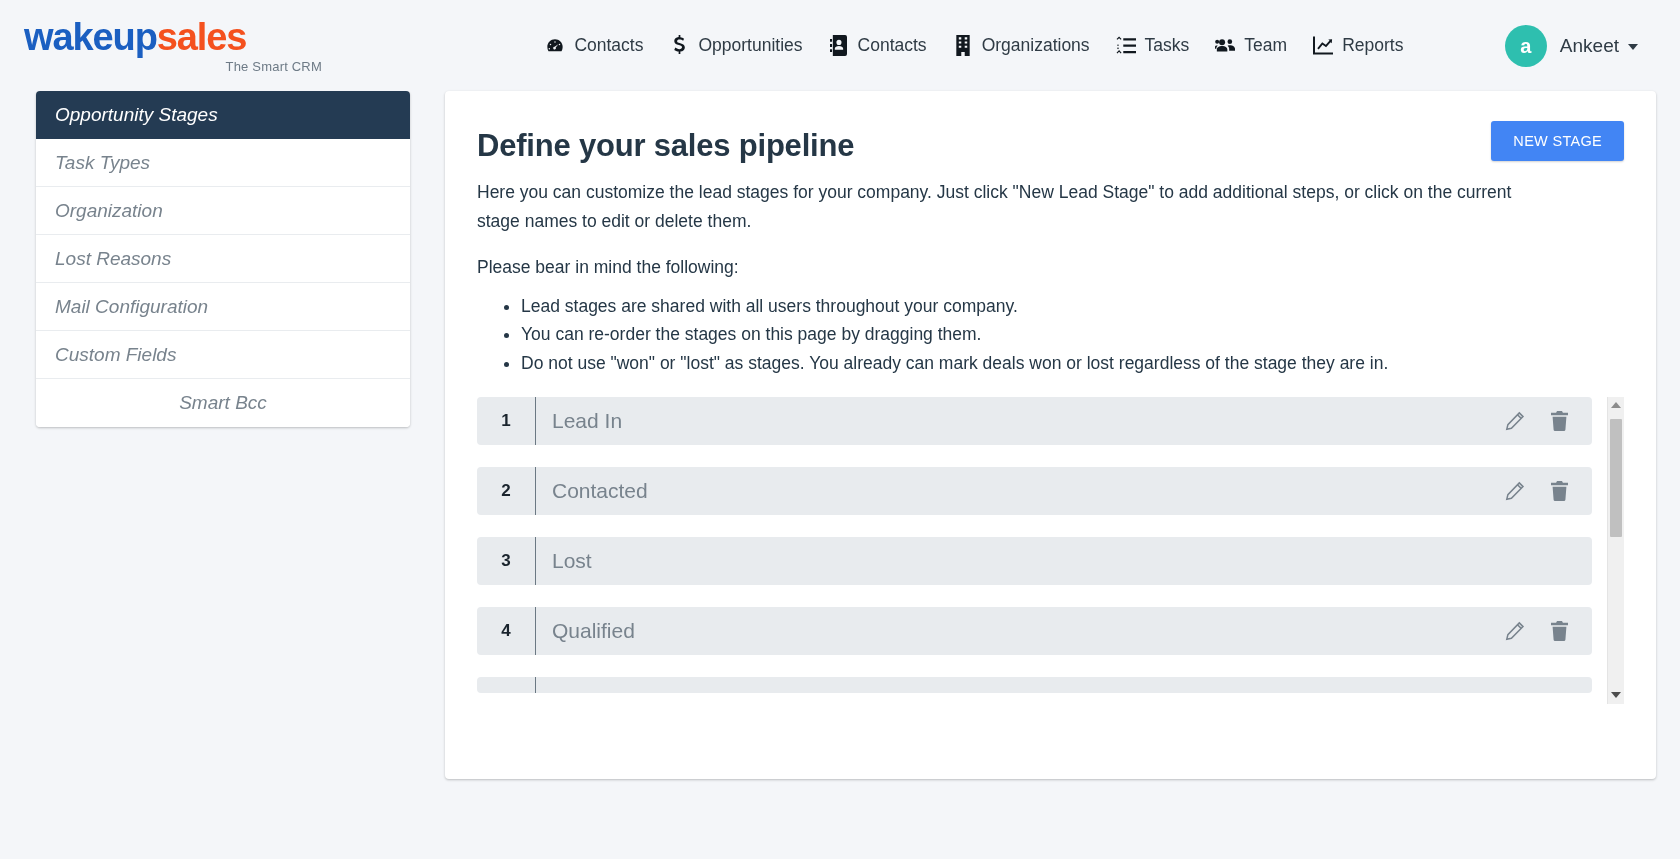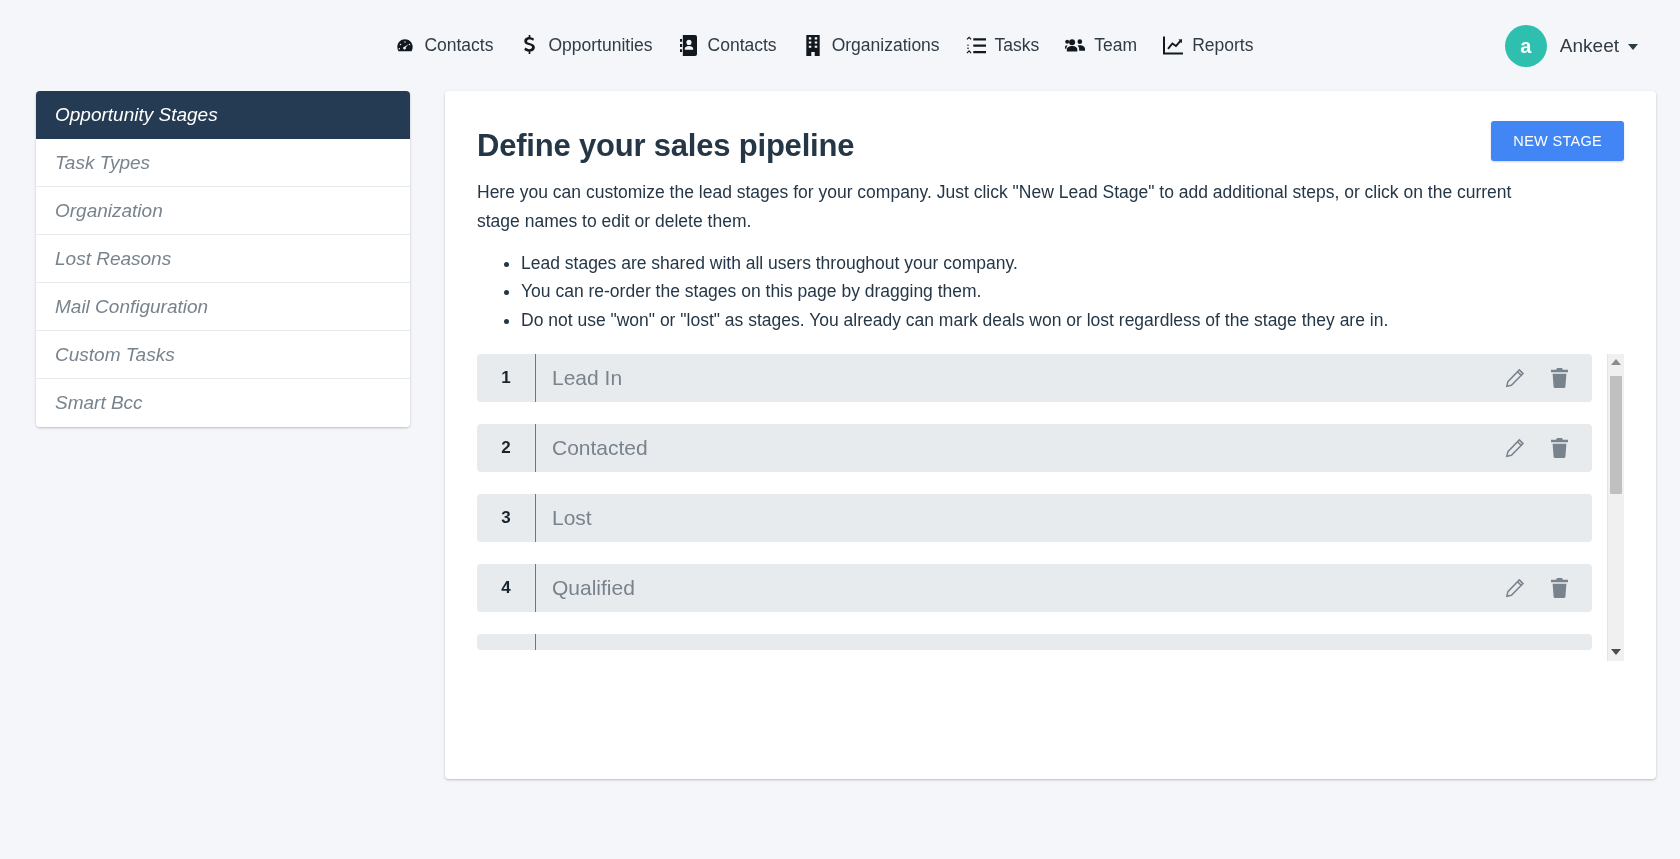--- a/index.html
+++ b/index.html
@@ -133,21 +133,21 @@
     display: flex;
     align-items: center;
     padding: 0 19px;
     font-size: 19px;
     color: #78838d;
     border-bottom: 1px solid #e9ecef;
     cursor: pointer;
     background: #ffffff;
     font-style: italic;
   }
-  .side-item:last-child { border-bottom: none; }
+  .side-item:last-child { border-bottom: none; justify-content: center; }
   .side-item.active {
     background: #243b53;
     color: #ffffff;
     border-bottom: none;
   }
 
   
   .content {
     flex: 1 1 auto;
     background: #ffffff;
@@ -314,20 +314,26 @@
     background: #c0c0c0;
     border-radius: 1px;
     cursor: grab;
   }
 </style>
 </head>
 <body>
 
 <div class="navbar">
 
+  <div class="brand">
+    <div class="brand-wordmark">
+      <span class="brand-wake">wakeup</span><span class="brand-sales">sales</span>
+    </div>
+    <div class="brand-tag">The Smart CRM</div>
+  </div>
 
   <nav class="nav-links">
 
     <a class="nav-link">
       <span class="nav-ico">
         <svg width="20" height="20" viewBox="0 0 24 24" fill="currentColor">
             <path d="M12 4C6.9 4 2.8 8.1 2.8 13.2c0 1.8.5 3.5 1.4 5h15.6c.9-1.5 1.4-3.2 1.4-5C21.2 8.1 17.1 4 12 4zm0 2.4c.5 0 .9.4.9.9s-.4.9-.9.9-.9-.4-.9-.9.4-.9.9-.9zM6.6 9.4c.5 0 .9.4.9.9s-.4.9-.9.9-.9-.4-.9-.9.4-.9.9-.9zm10.8 0c.5 0 .9.4.9.9s-.4.9-.9.9-.9-.4-.9-.9.4-.9.9-.9zM16 9.8l-3.1 4.1a1.6 1.6 0 1 1-1.3-.9L16 9.8zM5.2 14.3c.5 0 .9.4.9.9s-.4.9-.9.9-.9-.4-.9-.9.4-.9.9-.9z"></path>
           </svg>
       </span>
       <span>Contacts</span>
@@ -413,35 +419,36 @@
     <div class="side-item">
       <span>Organization</span>
     </div>
     <div class="side-item">
       <span>Lost Reasons</span>
     </div>
     <div class="side-item">
       <span>Mail Configuration</span>
     </div>
     <div class="side-item">
-      <span>Custom Tasks</span>
+      <span>Custom Fields</span>
     </div>
     <div class="side-item">
       <span>Smart Bcc</span>
     </div>
   </aside>
 
   <section class="content">
 
     <div class="content-head">
       <h1 class="page-title">Define your sales pipeline</h1>
       <button class="new-stage-btn">NEW STAGE</button>
     </div>
 
     <p class="note-para">Here you can customize the lead stages for your company. Just click "New Lead Stage" to add additional steps, or click on the current stage names to edit or delete them.</p>
+    <p class="note-sub">Please bear in mind the following:</p>
 
     <ul class="note-list">
       <li>Lead stages are shared with all users throughout your company.</li>
       <li>You can re-order the stages on this page by dragging them.</li>
       <li>Do not use "won" or "lost" as stages. You already can mark deals won or lost regardless of the stage they are in.</li>
     </ul>
 
     <div class="stage-area">
 
       <div class="stage-scroll">

